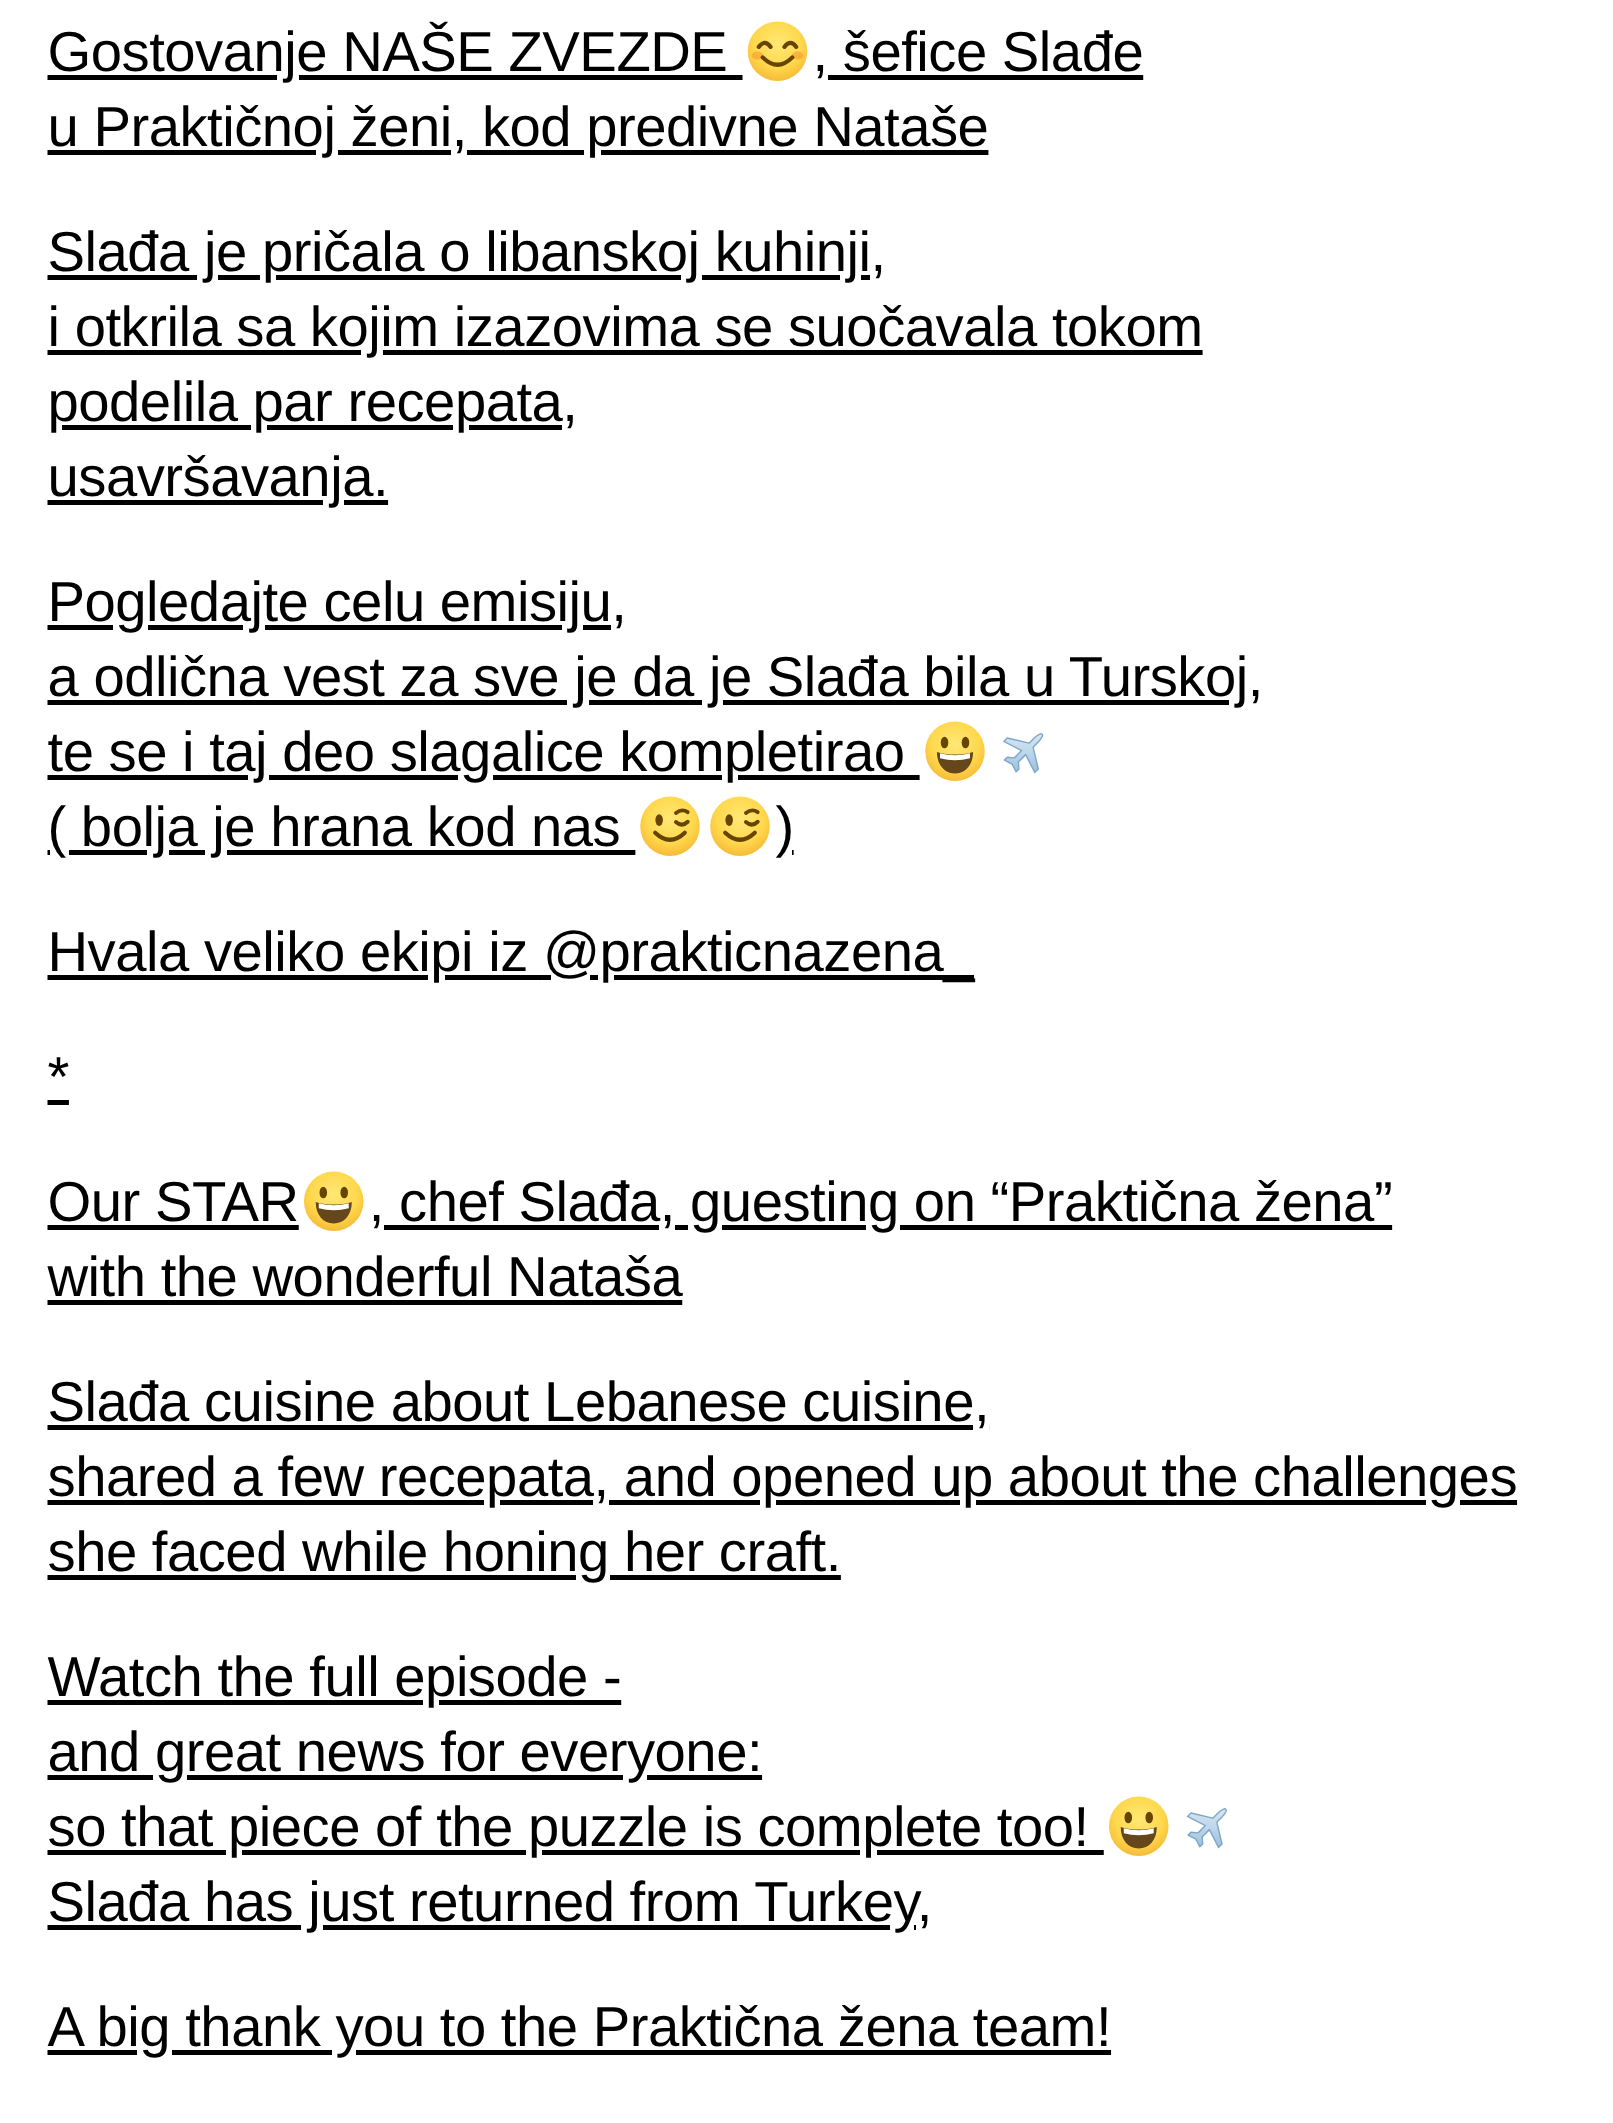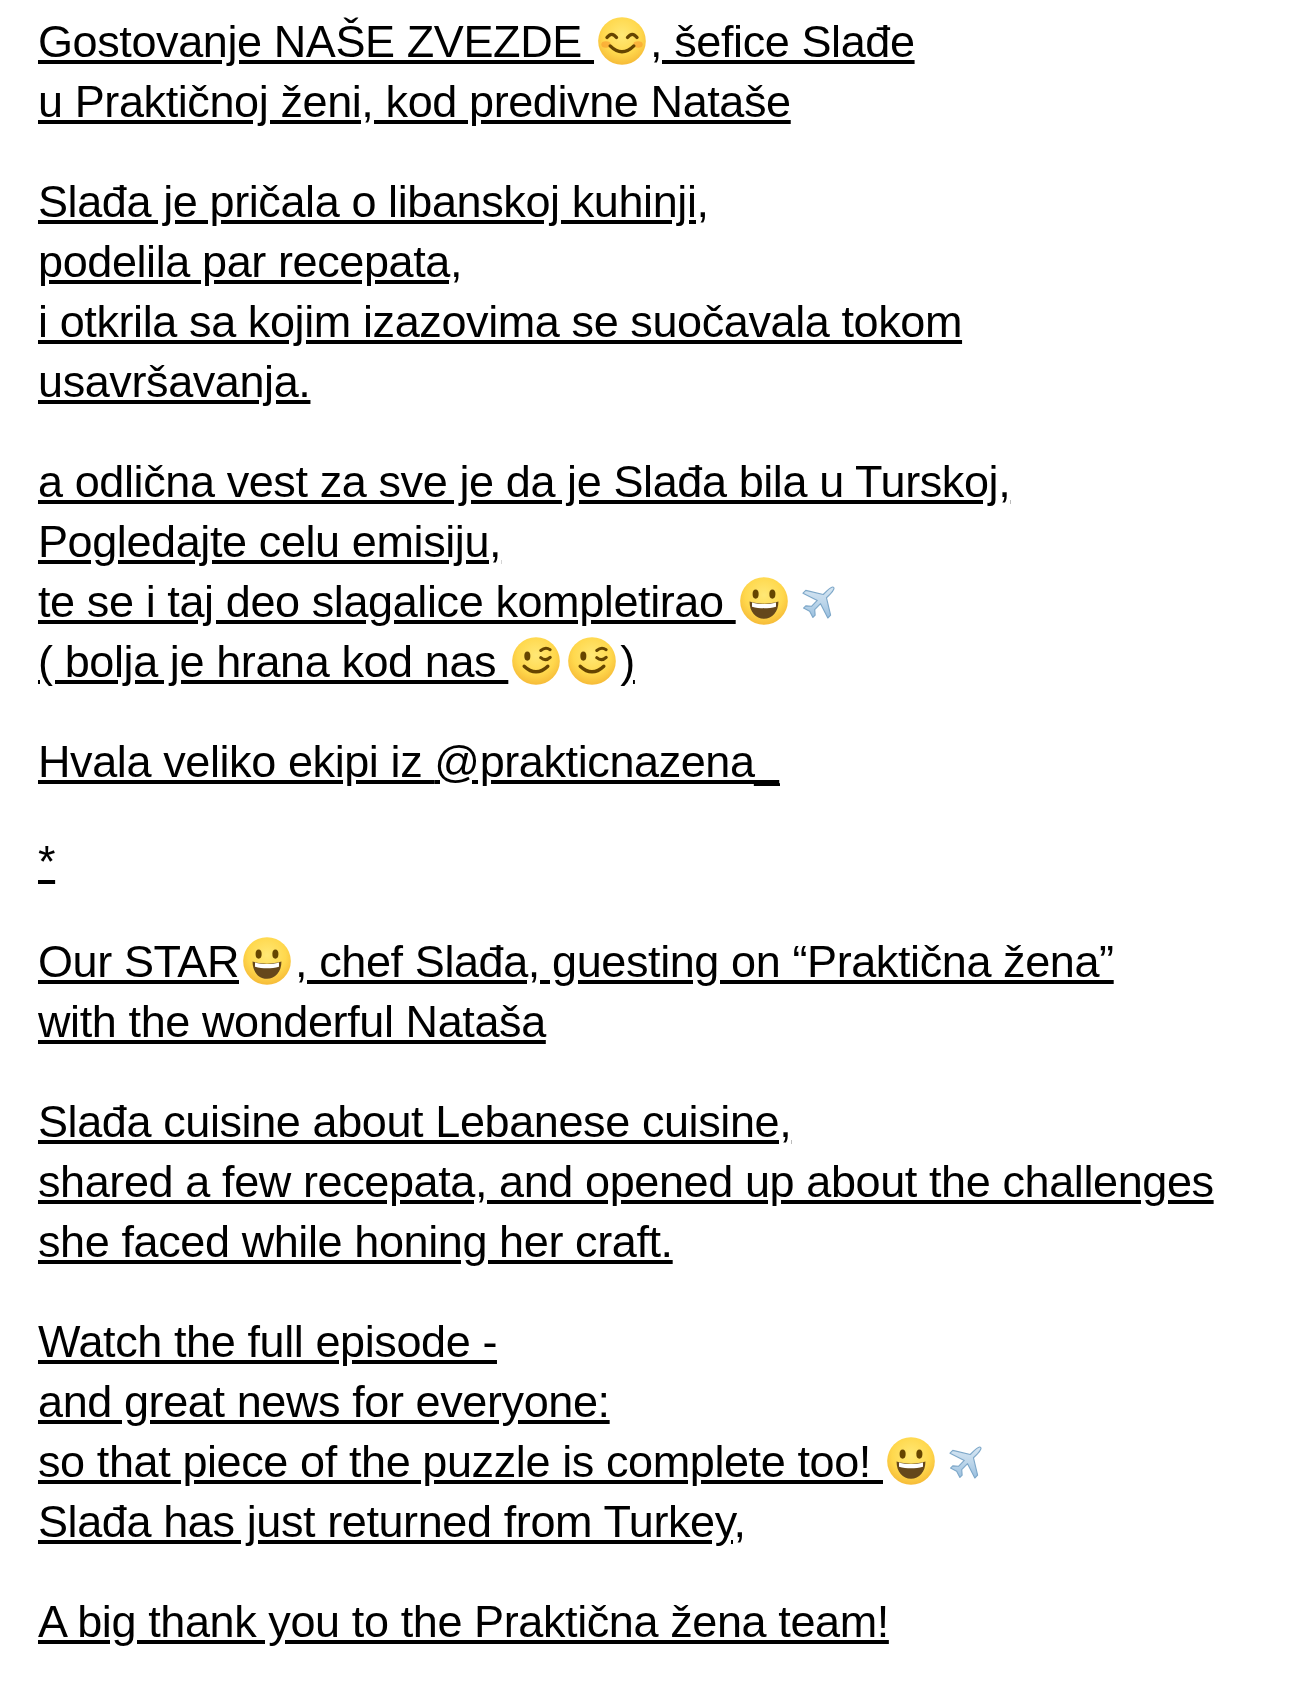--- a/index.html
+++ b/index.html
@@ -93,27 +93,27 @@
 
 <div class="caption">
     <div class="paragraph">
       <div class="caption-line"><span>Gostovanje NAŠE ZVEZDE </span><svg class="emoji">
           <use href="#spr-smiling-face-with-smiling-eyes"></use>
         </svg><span>, šefice Slađe</span></div>
       <div class="caption-line"><span>u Praktičnoj ženi, kod predivne Nataše</span></div>
     </div>
     <div class="paragraph">
       <div class="caption-line"><span>Slađa je pričala o libanskoj kuhinji,</span></div>
+      <div class="caption-line"><span>i otkrila sa kojim izazovima se suočavala tokom</span></div>
       <div class="caption-line"><span>podelila par recepata,</span></div>
-      <div class="caption-line"><span>i otkrila sa kojim izazovima se suočavala tokom</span></div>
       <div class="caption-line"><span>usavršavanja.</span></div>
     </div>
     <div class="paragraph">
+      <div class="caption-line"><span>Pogledajte celu emisiju,</span></div>
       <div class="caption-line"><span>a odlična vest za sve je da je Slađa bila u Turskoj,</span></div>
-      <div class="caption-line"><span>Pogledajte celu emisiju,</span></div>
       <div class="caption-line"><span>te se i taj deo slagalice kompletirao </span><svg class="emoji">
           <use href="#spr-grinning-face"></use>
         </svg><svg class="emoji">
           <use href="#spr-airplane"></use>
         </svg></div>
       <div class="caption-line"><span>( bolja je hrana kod nas </span><svg class="emoji">
           <use href="#spr-winking-face"></use>
         </svg><svg class="emoji">
           <use href="#spr-winking-face"></use>
         </svg><span>)</span></div>

